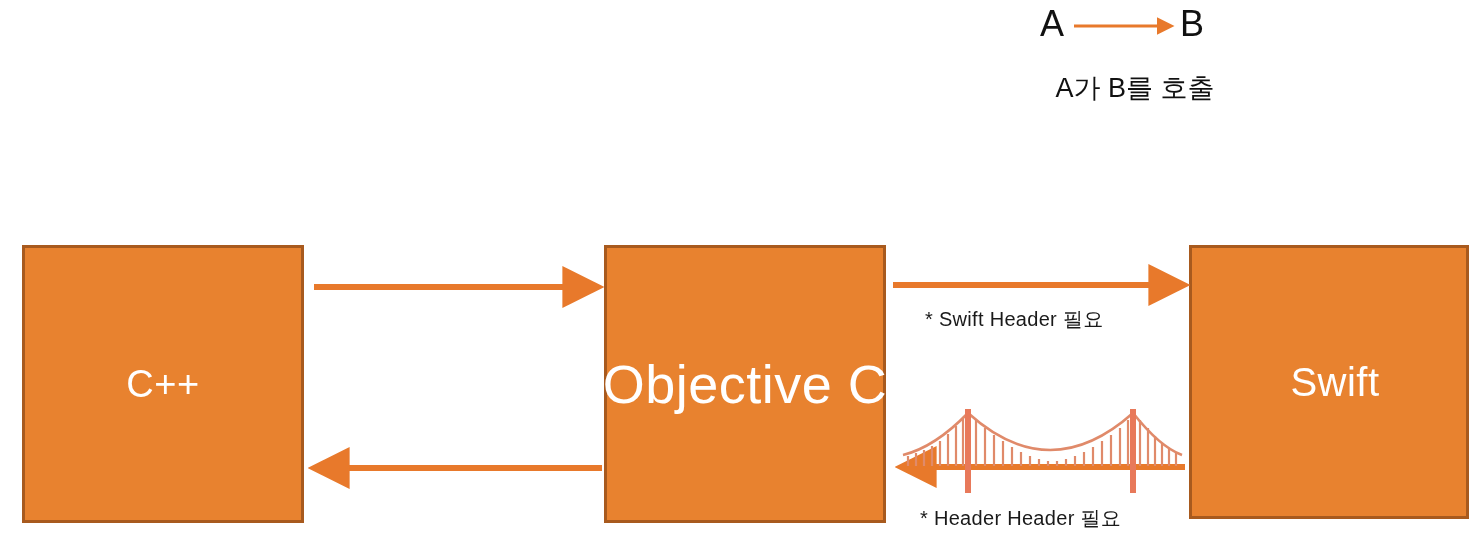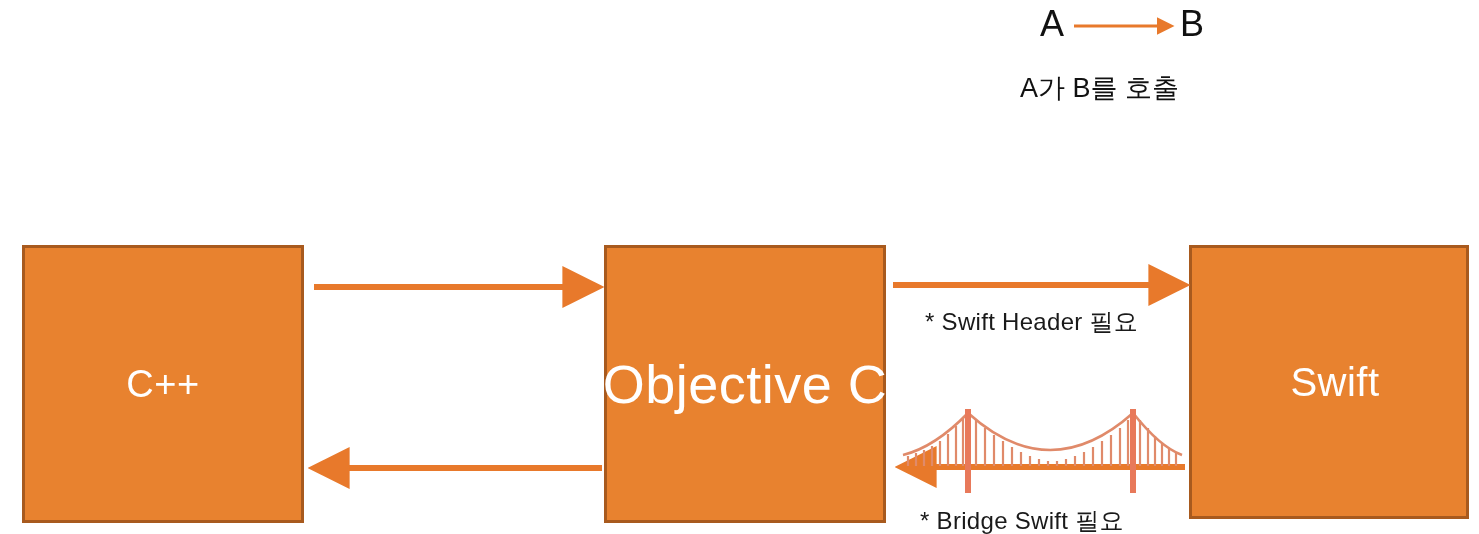--- a/index.html
+++ b/index.html
@@ -70,38 +70,39 @@
     left: 50px;
     top: 8px;
     width: 120px;
     height: 36px;
   }
   #legend-caption {
     position: absolute;
     left: 0px;
     top: 70px;
     width: 230px;
+    text-align: center;
     font-size: 27px;
     color: #111111;
     white-space: nowrap;
   }
 
   
   #arrow-layer {
     position: absolute;
     left: 0; top: 0;
     width: 1479px;
     height: 534px;
     pointer-events: none;
   }
 
   
   .annotation {
     position: absolute;
-    font-size: 24px;
+    font-size: 20px;
     color: #1a1a1a;
     white-space: nowrap;
     letter-spacing: 0.3px;
   }
   #annot-swift-header  { left: 925px; top: 306px; }
   #annot-bridge-header { left: 920px; top: 505px; }
 </style>
 </head>
 <body>
 
@@ -190,21 +191,21 @@
       <line x1="1169" y1="449" x2="1169" y2="466"></line>
       <line x1="1176" y1="453" x2="1176" y2="466"></line>
 
       <line x1="968" y1="409" x2="968" y2="493" stroke="#E8795A" stroke-width="6"></line>
       <line x1="1133" y1="409" x2="1133" y2="493" stroke="#E8795A" stroke-width="6"></line>
     </g>
   </svg>
 
   <div class="annotation" id="annot-swift-header">* Swift Header 필요</div>
 
-  <div class="annotation" id="annot-bridge-header">* Bridge Swift 필요</div>
+  <div class="annotation" id="annot-bridge-header">* Header Header 필요</div>
 
   <div id="legend">
     <span class="legend-letter" id="legend-letter-a">A</span>
 
     <svg id="legend-arrow-svg" viewBox="0 0 120 36" xmlns="http://www.w3.org/2000/svg">
       <defs>
         <marker id="ah-legend" markerWidth="6" markerHeight="6" refX="4.5" refY="3" orient="auto" markerUnits="strokeWidth">
           <path d="M0,0 L6,3 L0,6 z" fill="#E8792B"></path>
         </marker>
       </defs>

